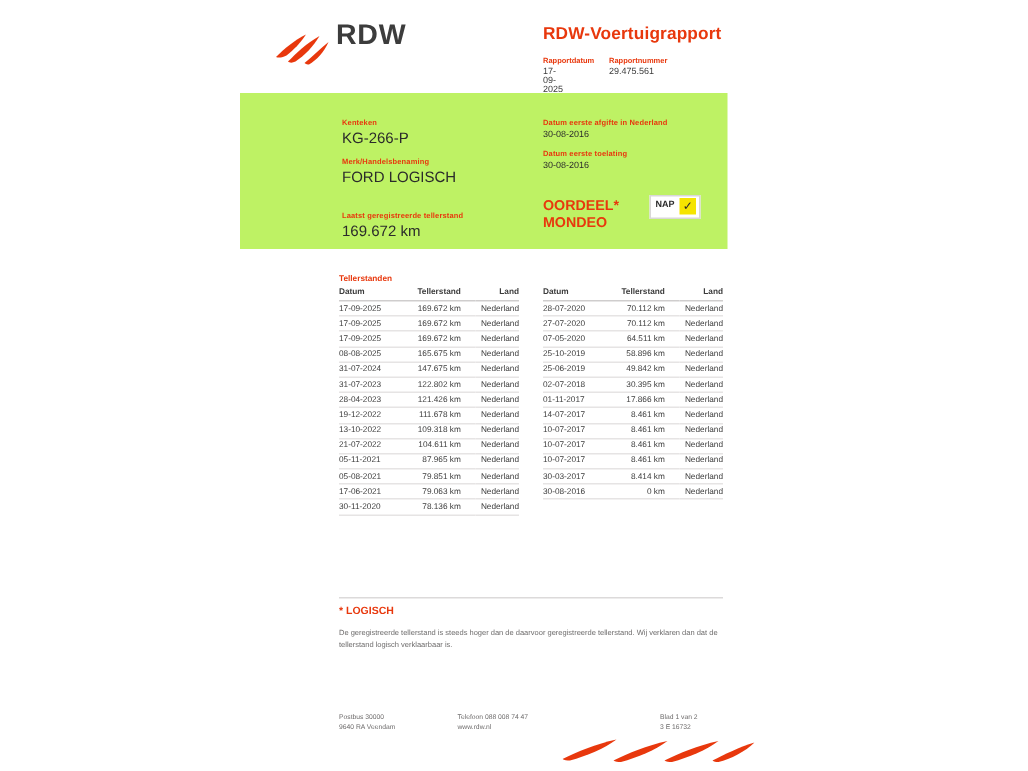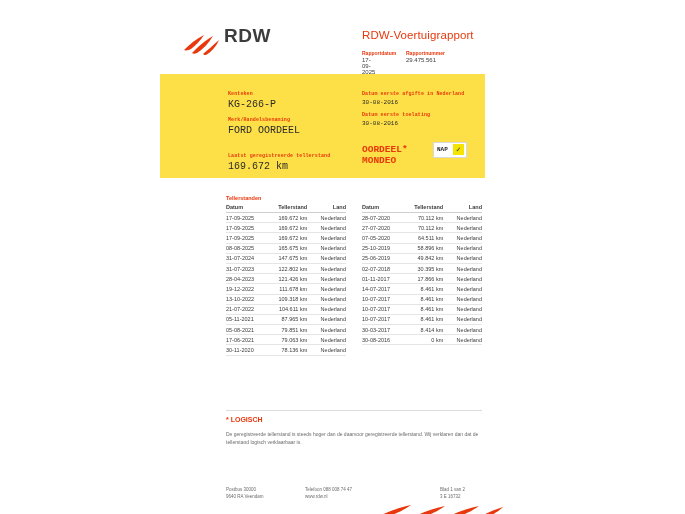--- a/index.html
+++ b/index.html
@@ -10,21 +10,21 @@
   body {
     width: 685px;
     height: 514px;
     font-family: "Liberation Sans", sans-serif;
     color: #3c3c3c;
     overflow: hidden;
     position: relative;
   }
   .page {
     position: absolute;
-    left: 0; top: 12px;
+    left: 0; top: 0;
     width: 685px;
     height: 379px;
     background: #ffffff;
   }
   
   .header {
     position: absolute;
     left: 0; top: 0;
     width: 685px;
     height: 62px;
@@ -43,21 +43,21 @@
     font-size: 19px;
     font-weight: bold;
     letter-spacing: 0.5px;
     color: #3c3c3c;
   }
   .report-title {
     position: absolute;
     left: 362px;
     top: 17px;
     font-size: 11.5px;
-    font-weight: normal;
+    font-weight: bold;
     color: #e8380d;
     letter-spacing: 0.1px;
   }
   .meta-row {
     position: absolute;
     left: 362px;
     top: 38px;
     font-size: 5px;
     color: #e8380d;
     font-weight: bold;
@@ -74,22 +74,21 @@
   .meta-values .v1 { position: absolute; left: 0; top: 0; }
   .meta-values .v2 { position: absolute; left: 44px; top: 0; }
 
   
   .panel {
     position: absolute;
     left: 160px;
     top: 62px;
     width: 325px;
     height: 104px;
-    background: #fde047;
-    font-family: Liberation Mono, monospace;
+    background: #bef264;
   }
   .panel .lbl {
     position: absolute;
     font-size: 5px;
     font-weight: bold;
     color: #e8380d;
     letter-spacing: 0.1px;
   }
   .panel .val {
     position: absolute;
@@ -259,21 +258,21 @@
       <span class="v1">17-09-2025</span>
       <span class="v2">29.475.561</span>
     </div>
   </div>
 
   <div class="panel">
     <div class="lbl lbl-kenteken">Kenteken</div>
     <div class="val val-kenteken">KG-266-P</div>
 
     <div class="lbl lbl-merk">Merk/Handelsbenaming</div>
-    <div class="val val-merk">FORD OORDEEL</div>
+    <div class="val val-merk">FORD LOGISCH</div>
 
     <div class="lbl lbl-laatst">Laatst geregistreerde tellerstand</div>
     <div class="val val-laatst">169.672 km</div>
 
     <div class="lbl lbl-afgifte">Datum eerste afgifte in Nederland</div>
     <div class="valsm val-afgifte">30-08-2016</div>
 
     <div class="lbl lbl-toelating">Datum eerste toelating</div>
     <div class="valsm val-toelating">30-08-2016</div>
 

